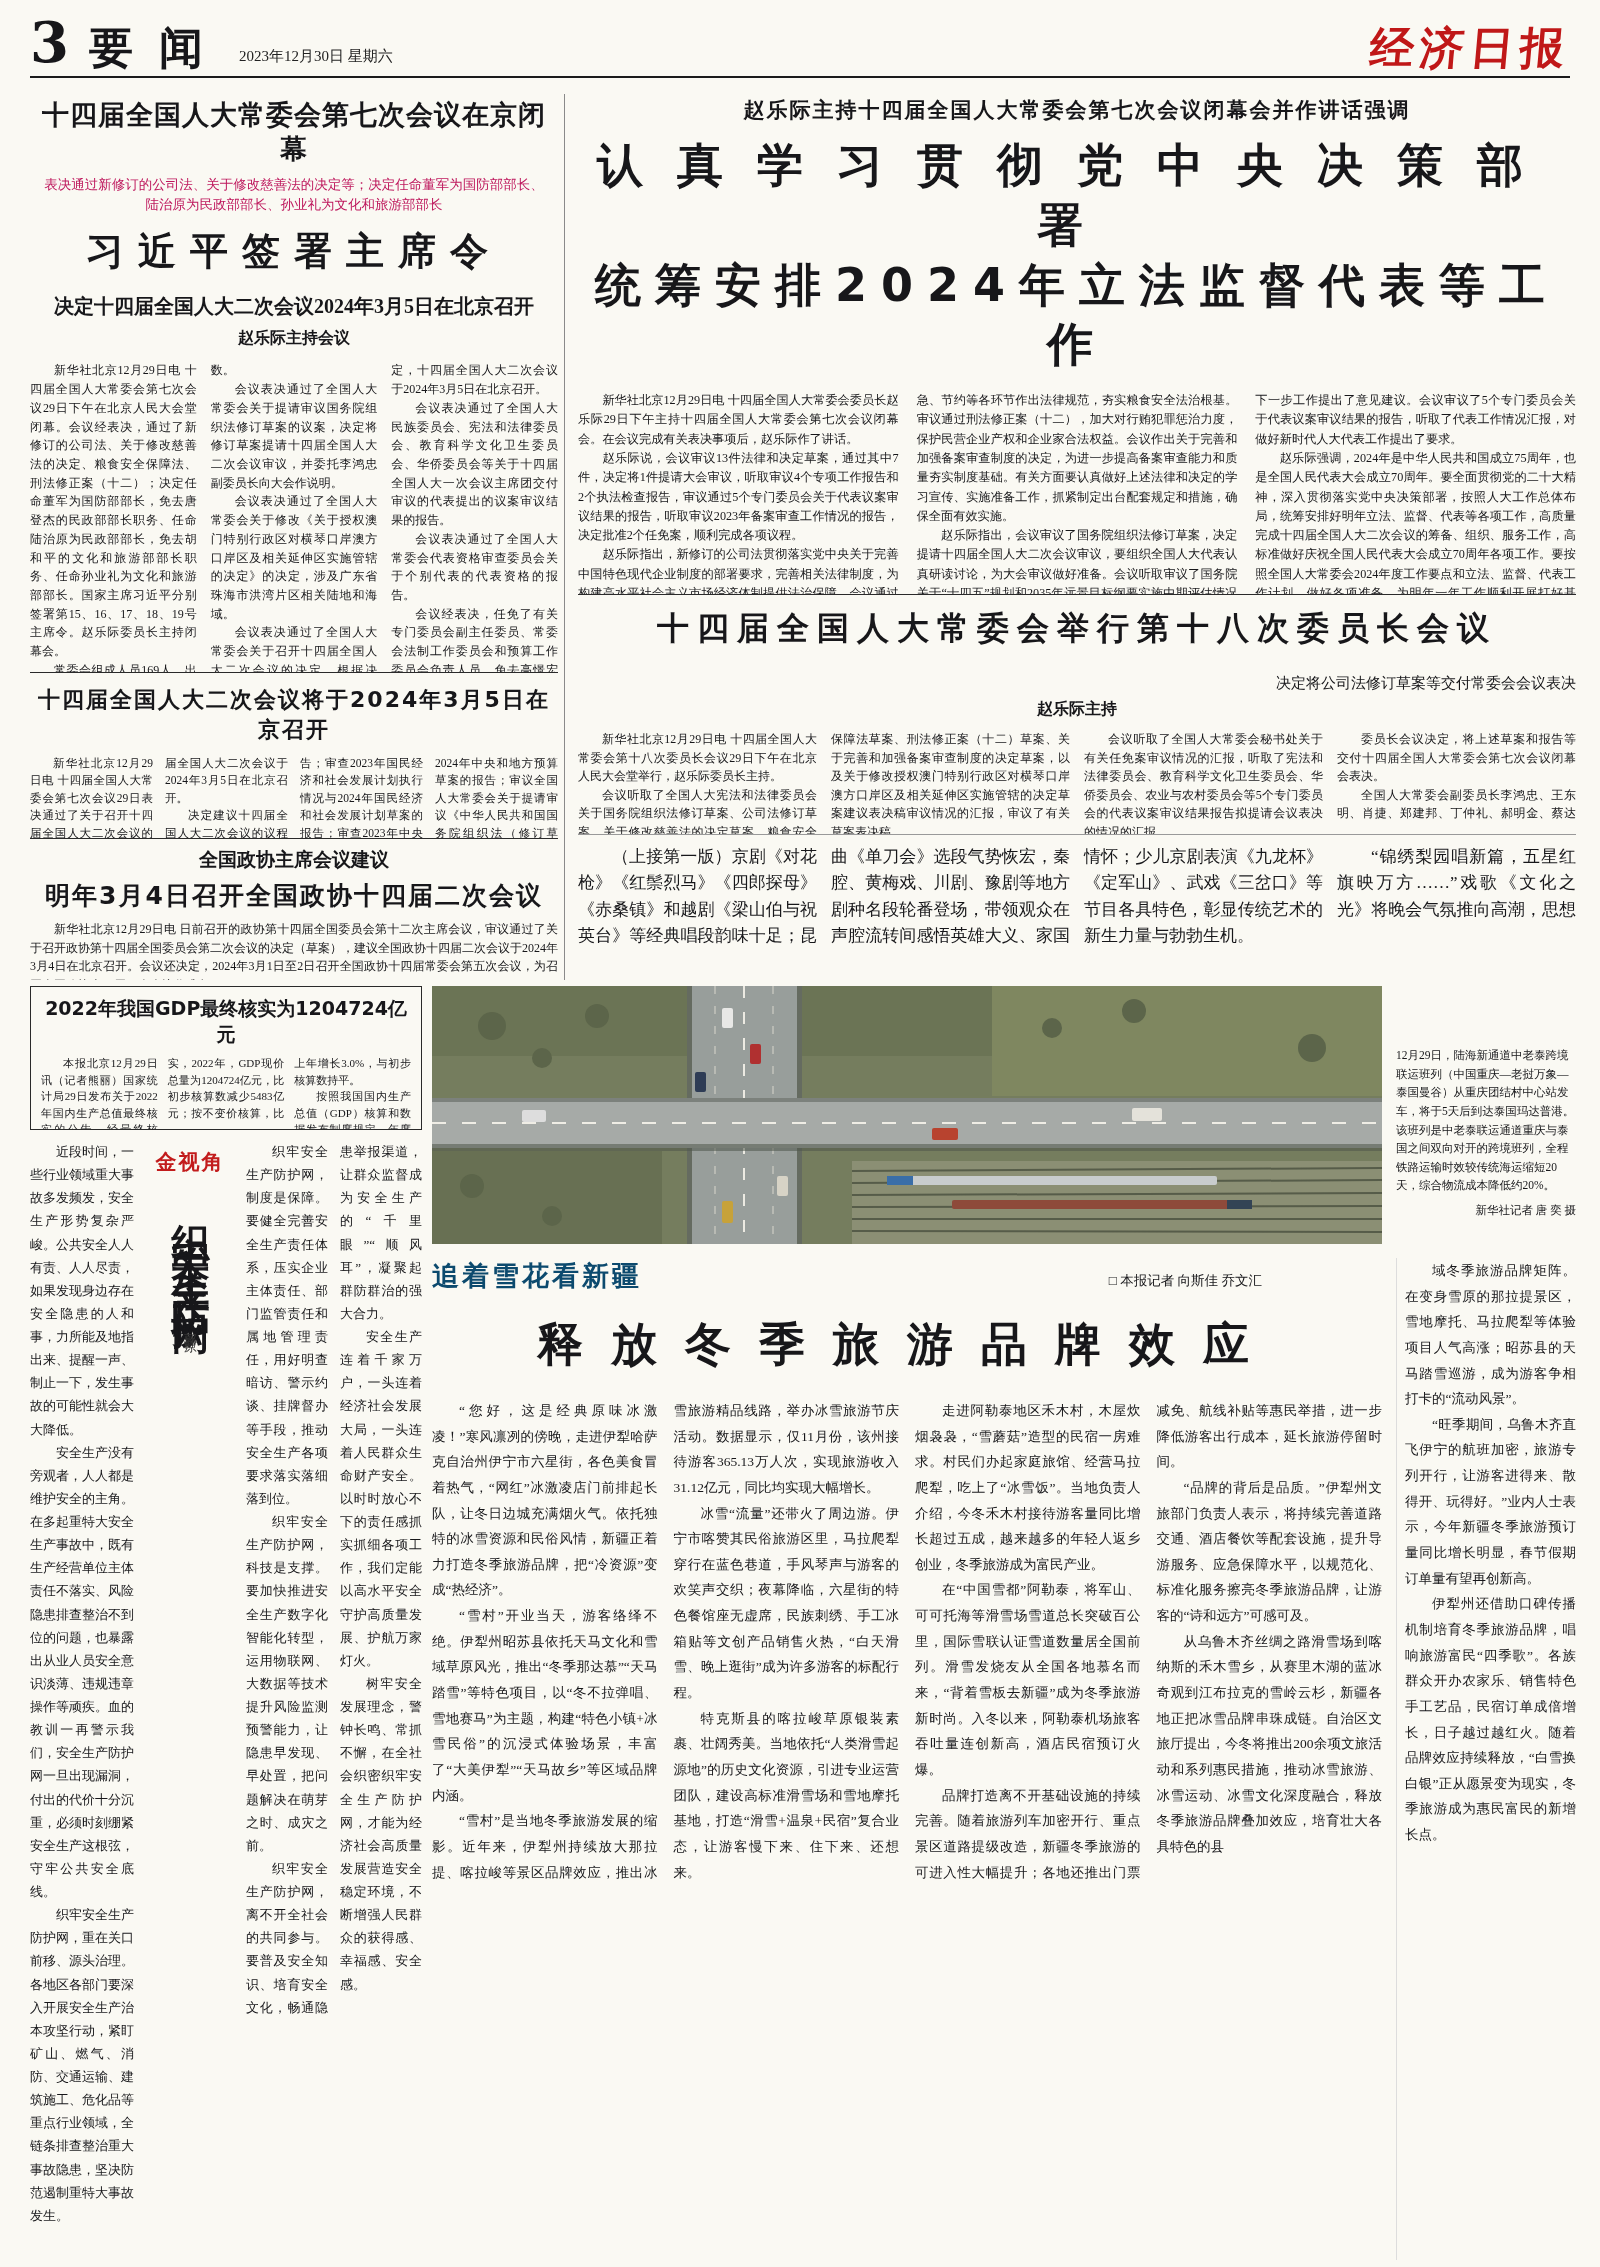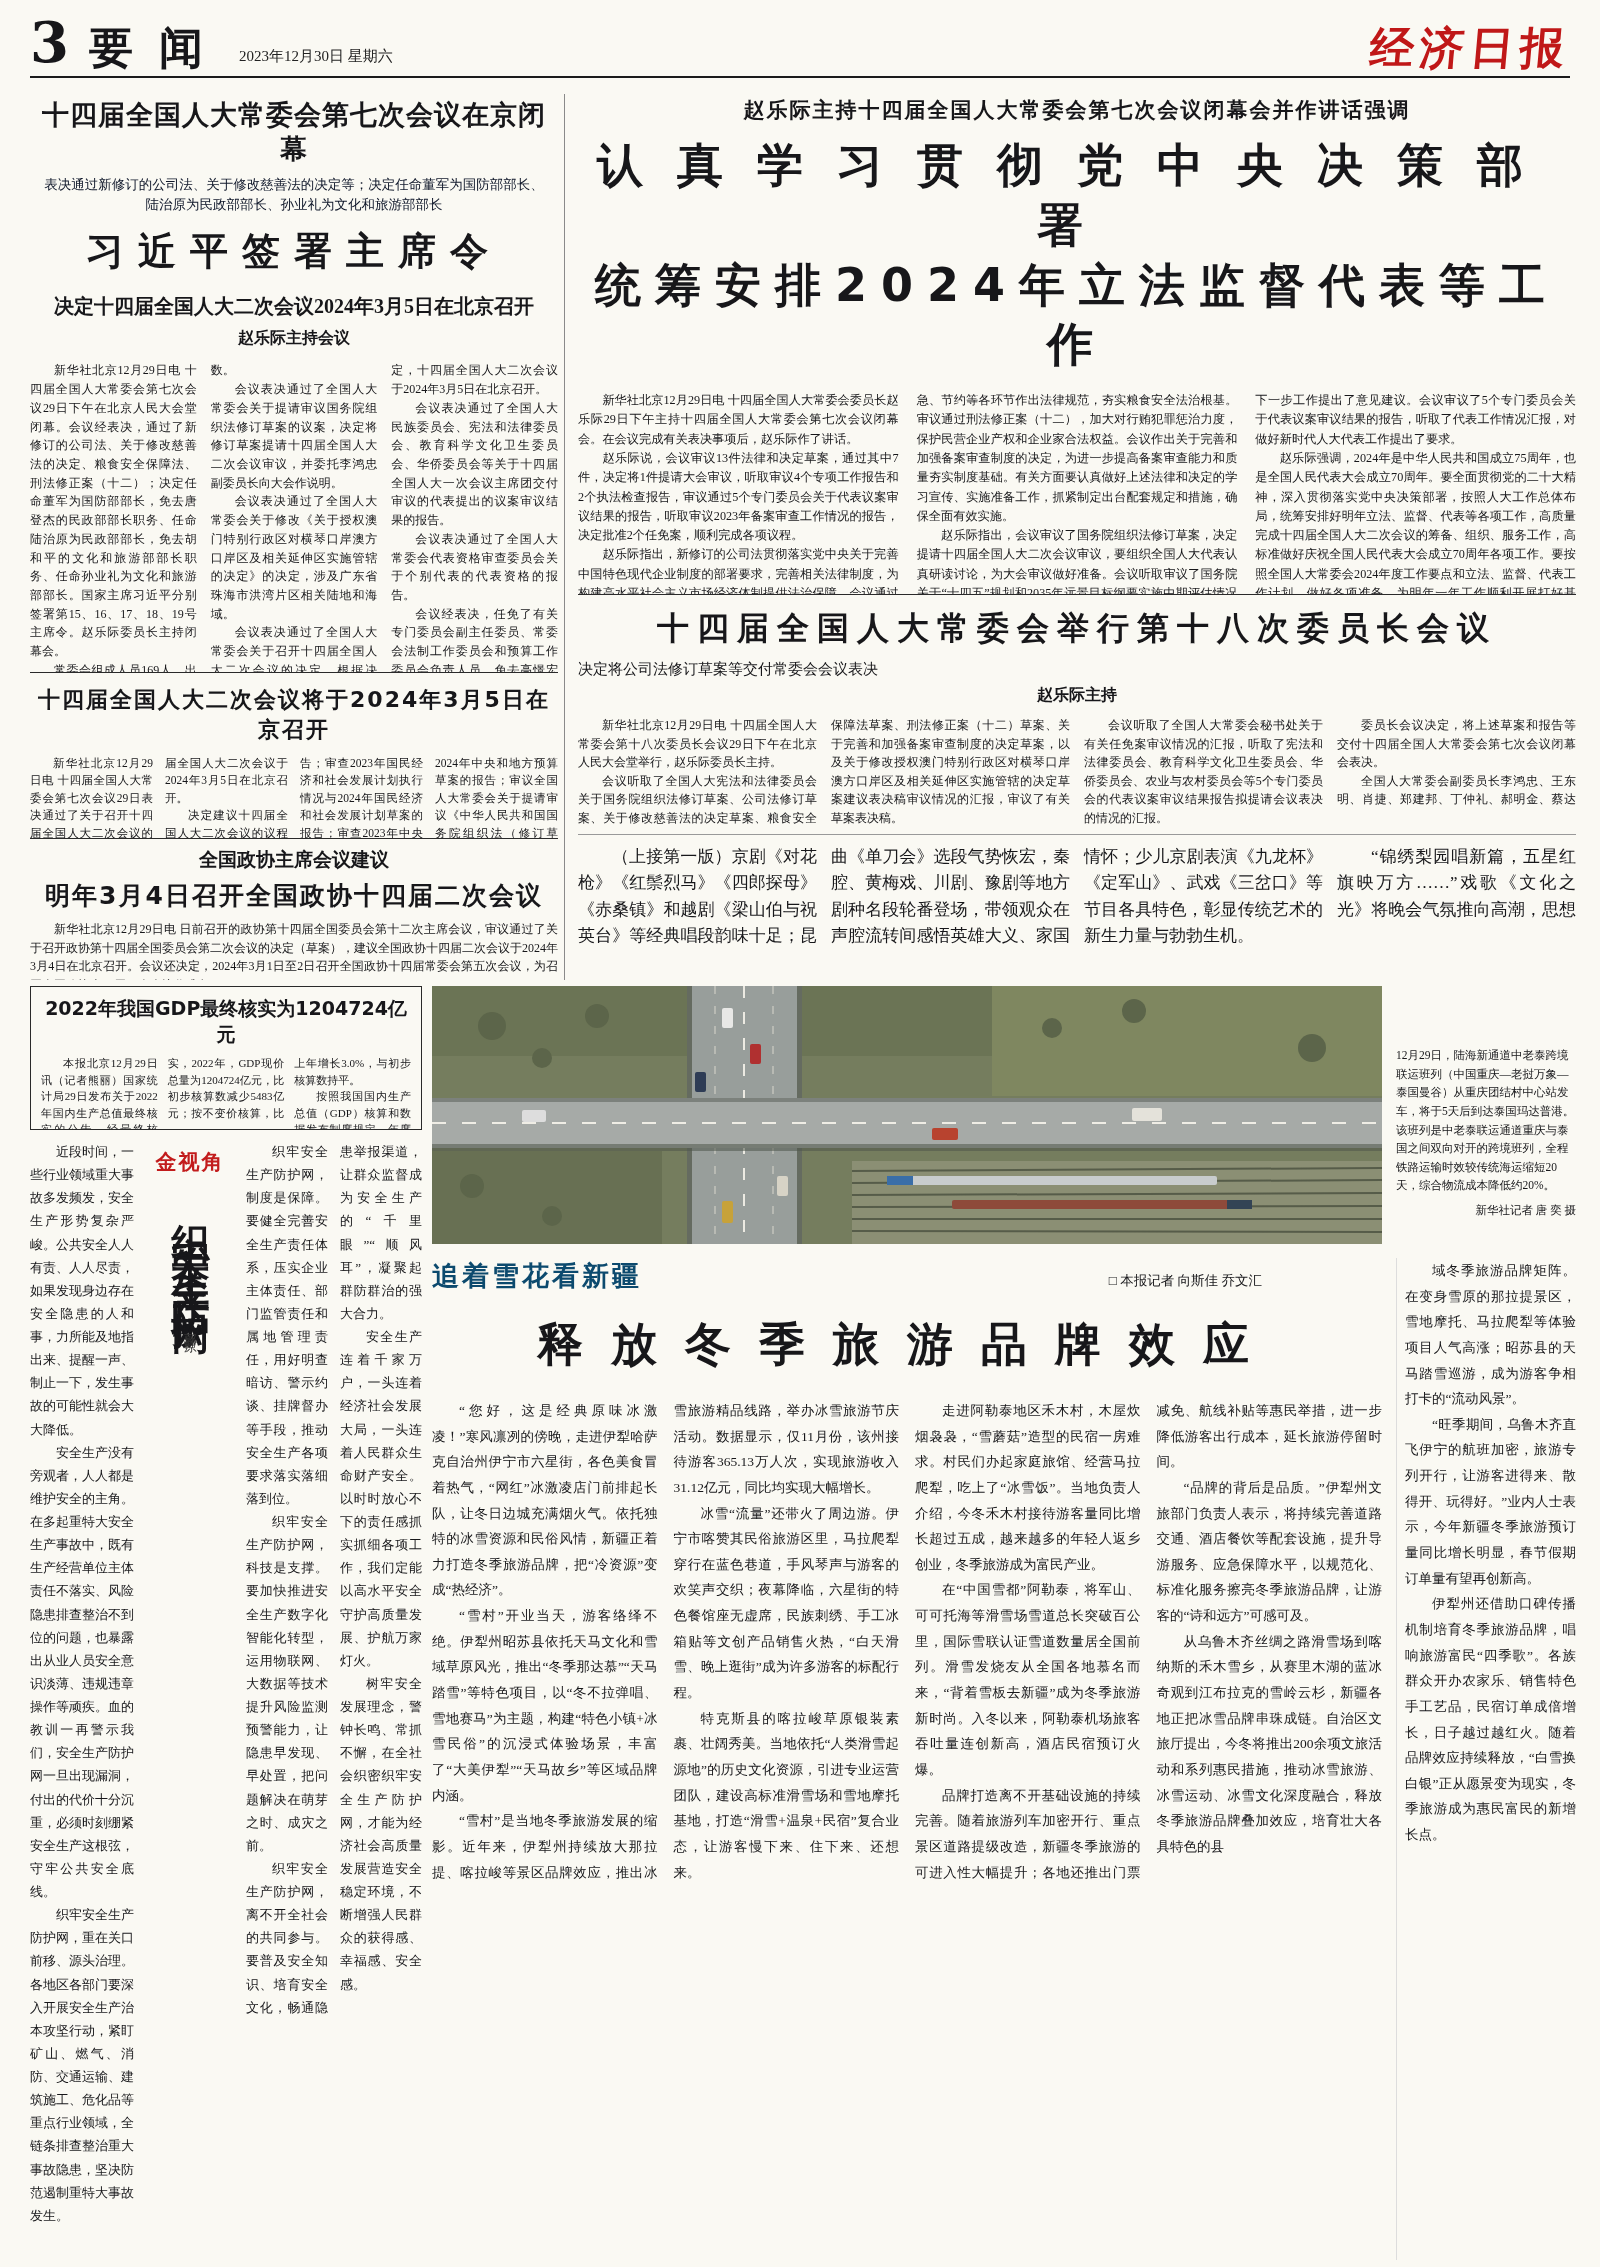--- a/index.html
+++ b/index.html
@@ -26,21 +26,21 @@
   .body p { margin:0; text-indent:2em; text-align:justify; }
   .rule-top { border-top:1.5px solid #2a2a2a; }
   .hl-sans { font-family:"DejaVu Sans","Liberation Sans",sans-serif; }
   
   .vrule { position:absolute; left:564px; top:94px; height:886px; border-left:1px solid #8a8a8a; }
   .leftcol  { position:absolute; left:30px;  top:94px; width:528px; height:886px; }
   .rightcol { position:absolute; left:578px; top:94px; width:998px; height:886px; }
 
   .a1 { height:578px; overflow:hidden; padding-top:4px; }
   .a1 .h1 { font-size:27px; font-weight:bold; text-align:center; letter-spacing:1px; line-height:1.25; }
-  .a1 .deck { font-size:13.5px; line-height:1.55; text-align:center; margin:9px 14px 0; color:#0f172a; }
+  .a1 .deck { font-size:13.5px; line-height:1.55; text-align:center; margin:9px 14px 0; color:#be185d; }
   .a1 .h2 { font-size:38px; font-weight:bold; text-align:center; letter-spacing:14px; margin-top:10px; }
   .a1 .deck2 { font-size:20px; font-weight:bold; text-align:center; margin-top:16px; }
   .a1 .byline { font-size:16px; font-weight:bold; text-align:center; margin-top:8px; }
   .a1 .body { margin-top:12px; height:352px; column-count:3; column-gap:14px;
               font-size:12px; line-height:1.56; overflow:hidden; }
 
   .a4 { height:166px; overflow:hidden; padding-top:12px; }
   .a4 .h { font-size:22px; font-weight:bold; text-align:center; letter-spacing:2px; }
   .a4 .body { margin-top:10px; height:106px; column-count:4; column-gap:12px;
               font-size:11.5px; line-height:1.52; overflow:hidden; }
@@ -52,21 +52,21 @@
 
   .a2 { height:500px; overflow:hidden; padding-top:2px; }
   .a2 .kicker { font-size:21px; font-weight:bold; text-align:center; letter-spacing:2px; }
   .a2 .h1 { font-size:46px; font-weight:bold; text-align:center; letter-spacing:34px; margin-top:12px; line-height:1.3; }
   .a2 .h2 { font-size:46px; font-weight:bold; text-align:center; letter-spacing:14px; line-height:1.3; }
   .a2 .body { margin-top:16px; height:316px; column-count:3; column-gap:18px;
               font-size:12.2px; line-height:1.58; overflow:hidden; }
 
   .a3 { height:240px; overflow:hidden; padding-top:12px; }
   .a3 .h { font-size:32px; font-weight:bold; text-align:center; letter-spacing:8px; }
-  .a3 .deck { font-size:15px; text-align:left; margin-top:9px; }
+  .a3 .deck { font-size:15px; text-align:right; margin-top:23px; }
   .a3 .byline { font-size:16px; font-weight:bold; text-align:center; margin-top:6px; }
   .a3 .body { margin-top:10px; height:118px; column-count:4; column-gap:14px;
               font-size:12px; line-height:1.55; overflow:hidden; }
 
   .afrag { height:146px; overflow:hidden; border-top:1px solid #999; padding-top:9px; }
   .afrag .body { height:130px; column-count:4; column-gap:14px; font-size:17px; line-height:1.55; overflow:hidden; }
 
   
   .gdp { position:absolute; left:30px; top:986px; width:392px; height:144px;
          border:1px solid #2a2a2a; padding:9px 10px; overflow:hidden; }

